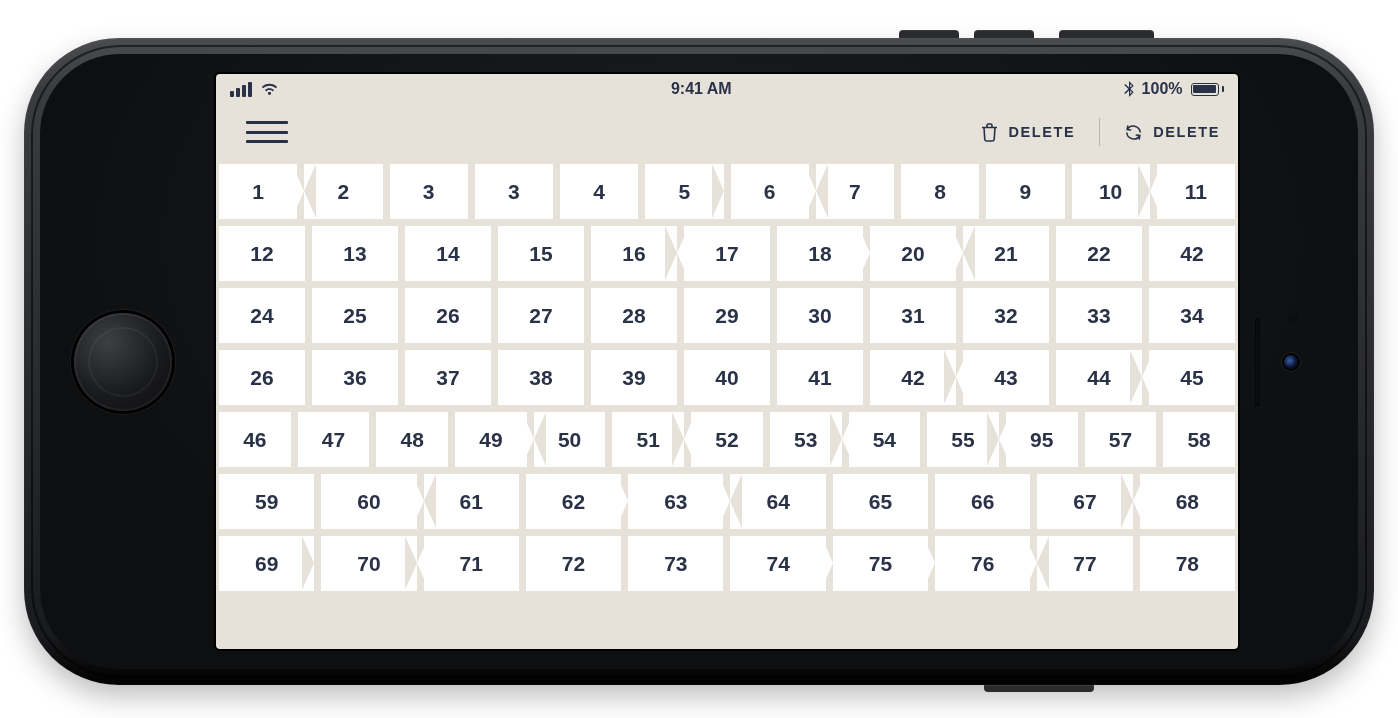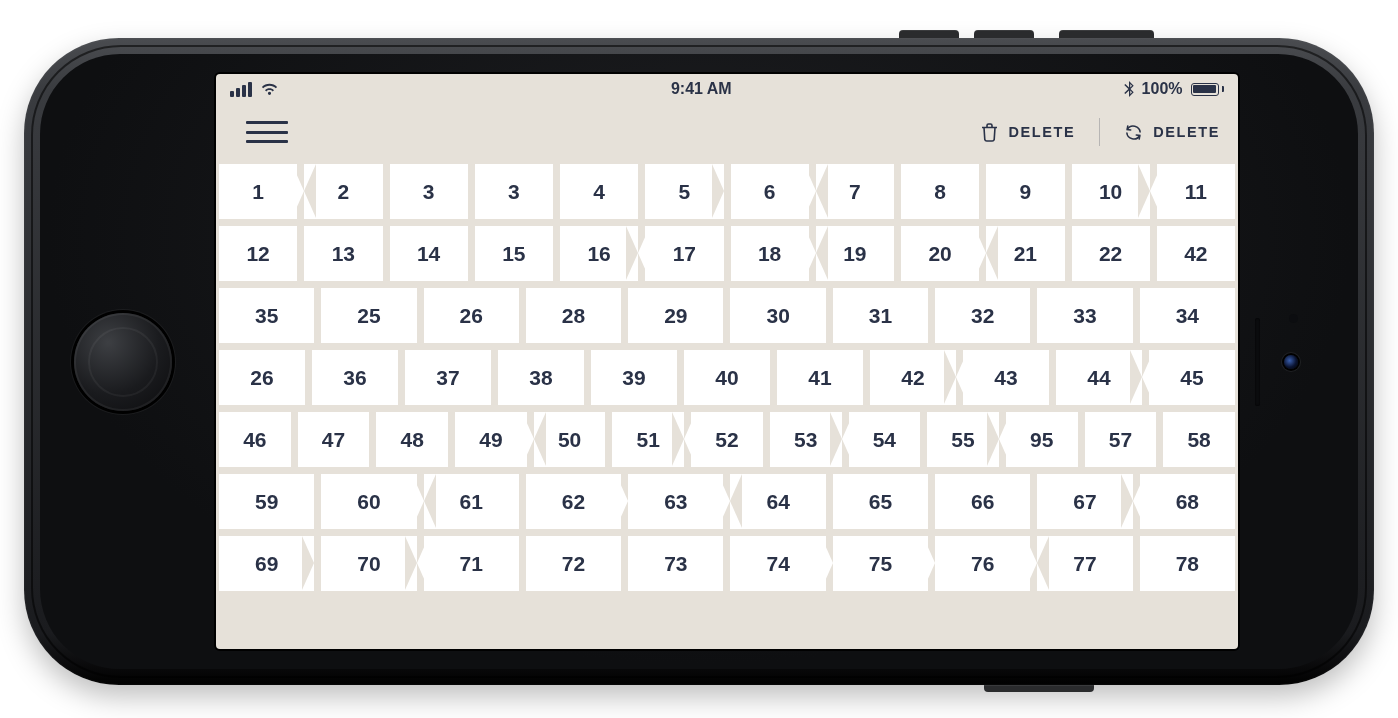--- a/index.html
+++ b/index.html
@@ -238,45 +238,45 @@
             </div>
             <div class="tile right-in">
               <span>16</span>
             </div>
             <div class="tile left">
               <span>17</span>
             </div>
             <div class="tile right">
               <span>18</span>
             </div>
-            <div class="tile left-in">
-              <span>19</span>
-            </div>
             <div class="tile right">
               <span>20</span>
             </div>
             <div class="tile left-in">
               <span>21</span>
             </div>
             <div class="tile">
               <span>22</span>
             </div>
             <div class="tile">
               <span>42</span>
             </div>
           </div>
           <div class="row c11">
             <div class="tile">
-              <span>35</span>
+              <span>24</span>
             </div>
             <div class="tile">
               <span>25</span>
             </div>
             <div class="tile">
               <span>26</span>
+            </div>
+            <div class="tile">
+              <span>27</span>
             </div>
             <div class="tile">
               <span>28</span>
             </div>
             <div class="tile">
               <span>29</span>
             </div>
             <div class="tile">
               <span>30</span>
             </div>

